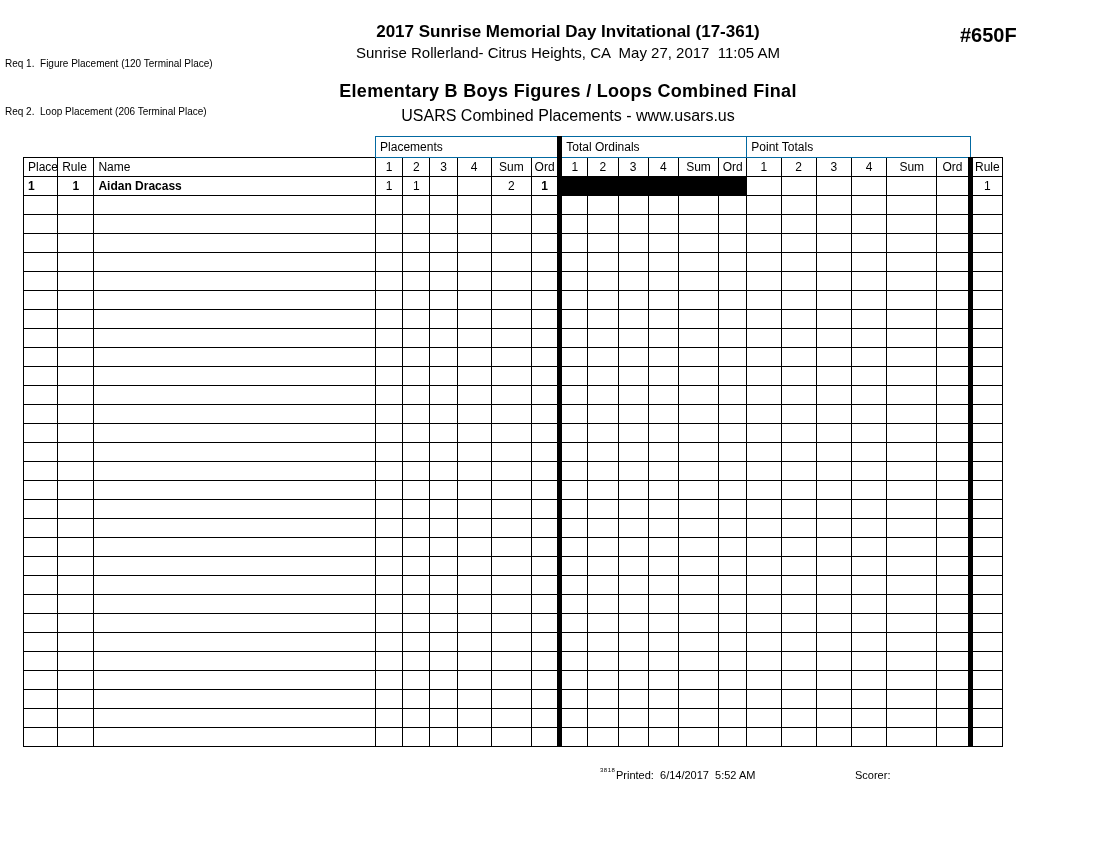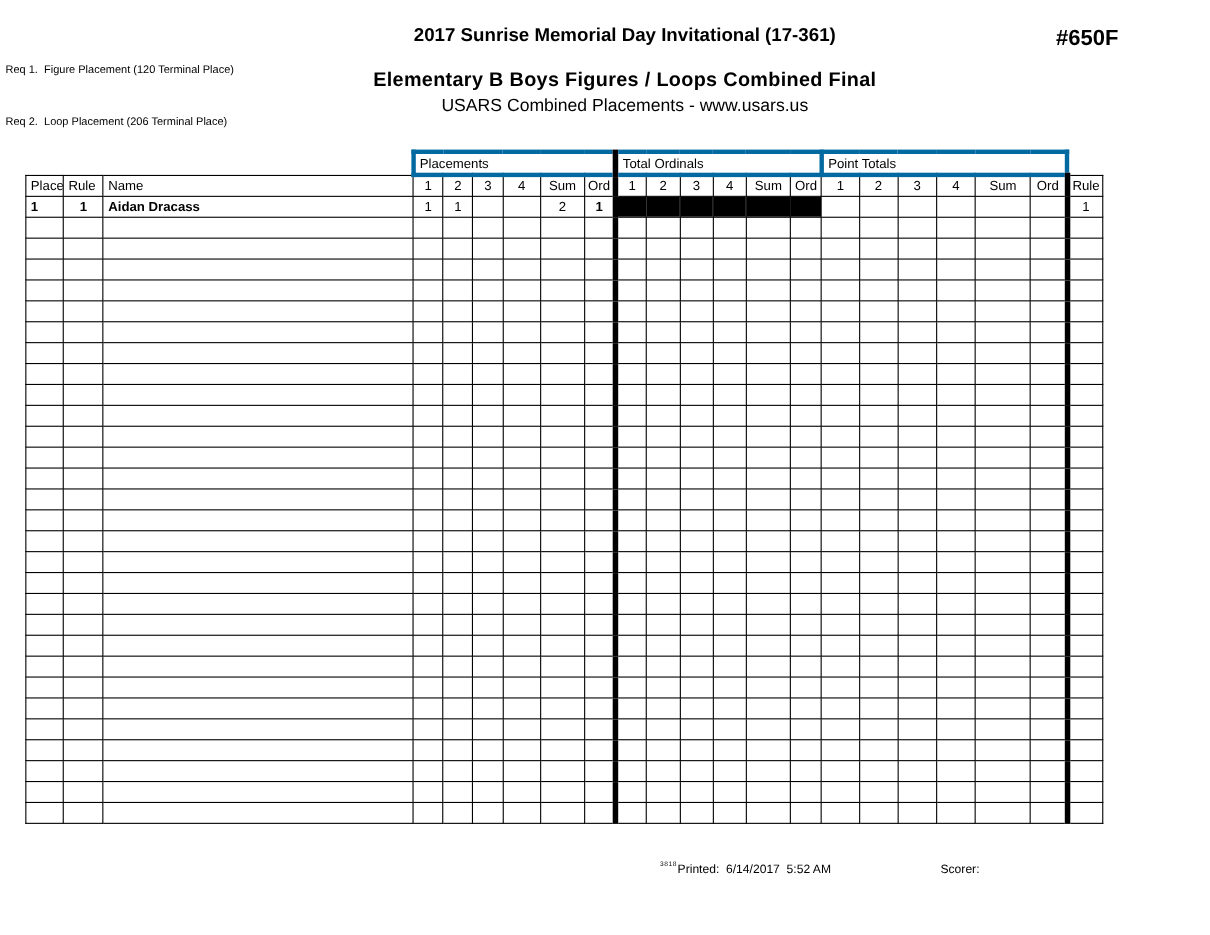--- a/index.html
+++ b/index.html
@@ -31,43 +31,44 @@
     height:19px; padding:0 2px;
     text-align:center; font-weight:normal;
     overflow:hidden; white-space:nowrap;
   }
   .sheet .al { text-align:left; padding-left:4px; }
   .sheet .b  { font-weight:bold; }
   .sheet .thick-left { border-left:5px solid #000; }
   .sheet .blk { background:#000; }
   .sheet tr[data-name="group-header-row"] td { height:21px; text-align:left; padding-left:4px; }
   .sheet td.g-empty { border:none; }
-  .sheet td.g-box { border:4px solid #0369a1; }
+  .sheet td.g-box { border:1px solid #0369a1; }
   .sheet td.g-box.thick-left { border-left:5px solid #000; }
 
   
-  .footer { position:absolute; left:23px; top:782px; width:980px; height:18px; font-size:11px; }
+  .footer { position:absolute; left:23px; top:766px; width:980px; height:18px; font-size:11px; }
   .ver     { position:absolute; left:577px; top:1px; font-size:6px; letter-spacing:0.5px; }
   .printed { position:absolute; left:593px; top:3px; white-space:pre; }
   .scorer  { position:absolute; left:832px; top:3px; }
 </style>
 </head>
 <body>
 
 <div class="page" data-name="results-sheet-page">
 
   <div class="req" data-name="requirements-block">
     <div data-name="req-line-1">Req 1.  Figure Placement (120 Terminal Place)</div>
     <div data-name="req-line-2">Req 2.  Loop Placement (206 Terminal Place)</div>
   </div>
 
   <div class="sheetnum" data-name="sheet-number">#650F</div>
 
   <div class="center-head" data-name="header-block">
     <div class="title" data-name="competition-title">2017 Sunrise Memorial Day Invitational (17-361)</div>
+    <div class="subtitle" data-name="venue-date-line">Sunrise Rollerland- Citrus Heights, CA  May 27, 2017  11:05 AM</div>
     <div class="event" data-name="event-title">Elementary B Boys Figures / Loops Combined Final</div>
     <div class="org" data-name="placements-source-line">USARS Combined Placements - www.usars.us</div>
   </div>
 
   <table class="sheet" data-name="results-table">
       <colgroup>
         <col style="width: 34px;">
         <col style="width: 36px;">
         <col style="width: 280px;">
         <col style="width: 27px;">

